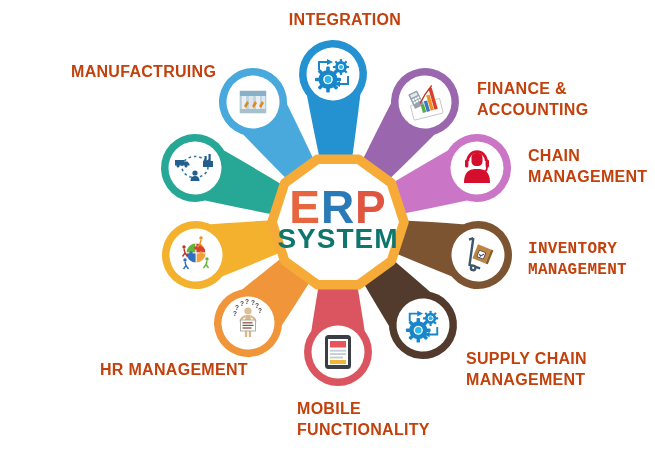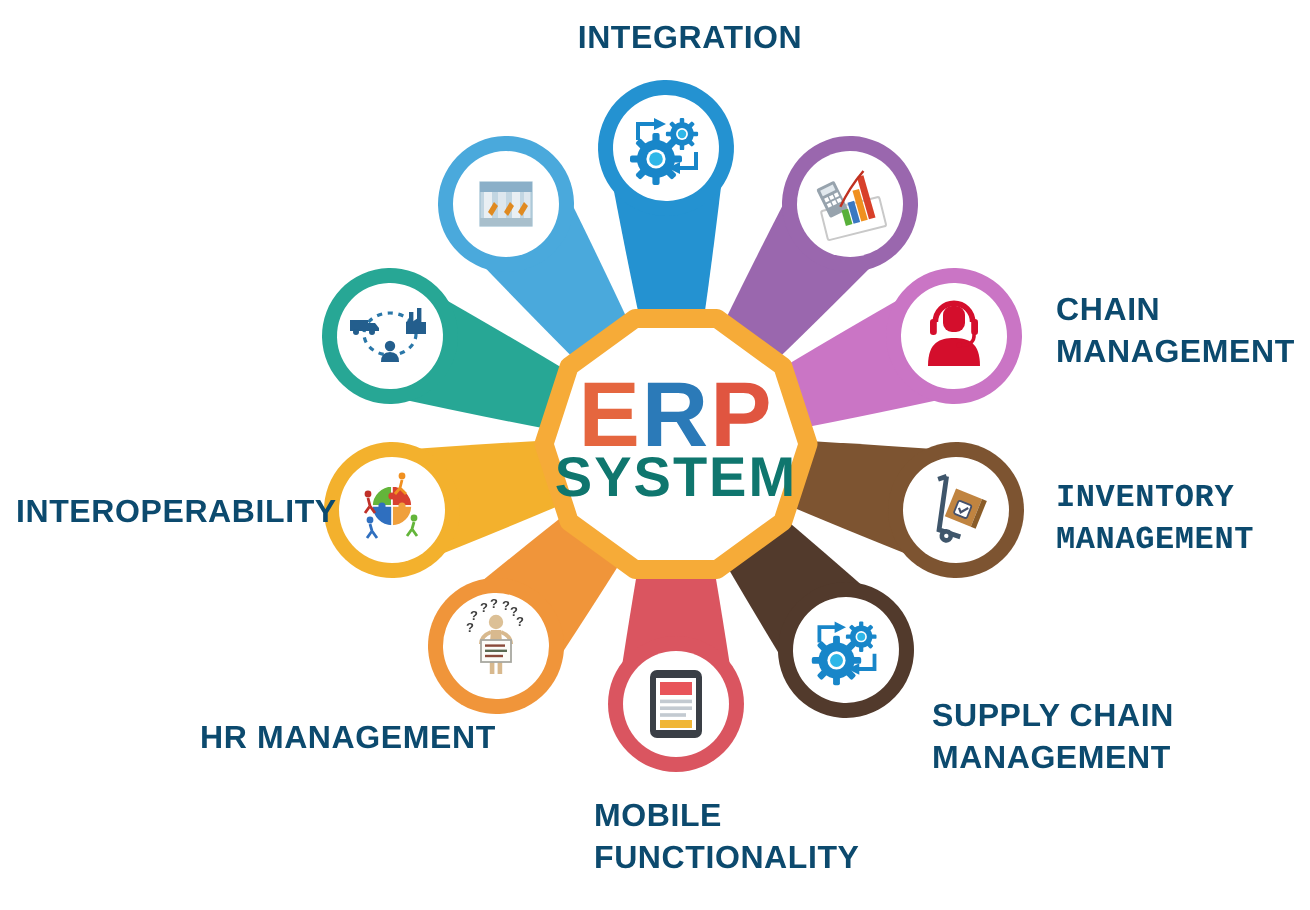--- a/index.html
+++ b/index.html
@@ -1,19 +1,19 @@
 <!DOCTYPE html>
 <html><head>
 <meta charset="utf-8">
 <style>
   html,body{margin:0;padding:0;background:#fff;}
   .canvas{position:relative;width:655px;height:455px;background:#ffffff;overflow:hidden;
           font-family:"Liberation Sans", sans-serif;}
   .canvas svg{position:absolute;left:0;top:0;}
-  .label{position:absolute;color:#0c4a6e;font-weight:bold;font-size:16px;
+  .label{position:absolute;color:#c2410c;font-weight:bold;font-size:16px;
          line-height:1.3;letter-spacing:0.3px;white-space:pre-line;}
   .label.center{text-align:center;}
   .center-title{position:absolute;left:258px;top:184px;width:160px;text-align:center;
                 font-weight:bold;font-size:46px;line-height:1;letter-spacing:1px;}
   .center-title .l-e{color:#e5663f;}
   .center-title .l-r{color:#2b7ab8;}
   .center-title .l-p{color:#e05540;}
   .center-sub{position:absolute;left:258px;top:225px;width:160px;text-align:center;
               font-weight:bold;font-size:28px;line-height:1;letter-spacing:1px;color:#0f766e;}
 </style>
@@ -252,27 +252,29 @@
       <rect x="3" y="-6" width="4" height="13" fill="#e9eff3"></rect>
       <rect x="9" y="-6" width="3" height="13" fill="#dde7ee"></rect>
       <path d="M -9 4 L -6 -1 L -4 1 L -7 6 Z" fill="#e08a20"></path>
       <path d="M -1 4 L 2 -1 L 4 1 L 1 6 Z" fill="#e08a20"></path>
       <path d="M 6 4 L 9 -1 L 11 1 L 8 6 Z" fill="#e08a20"></path>
     </g>
   </g>
 </svg>
 
 <div class="label center" style="left:265px;top:10px;width:160px;">INTEGRATION</div>
+<div class="label" style="left:477px;top:79px;">FINANCE &amp;
+ACCOUNTING</div>
 <div class="label" style="left:528px;top:146px;">CHAIN
 MANAGEMENT</div>
 <div class="label" style="left:528px;top:239px;font-family:Liberation Mono, monospace;">INVENTORY
 MANAGEMENT</div>
 <div class="label" style="left:466px;top:349px;">SUPPLY CHAIN
 MANAGEMENT</div>
 <div class="label" style="left:100px;top:360px;">HR MANAGEMENT</div>
 <div class="label" style="left:297px;top:399px;">MOBILE
 FUNCTIONALITY</div>
-<div class="label" style="left:8px;top:247px;">INTEROPERABILITY</div>
+<div class="label" style="left:71px;top:62px;">MANUFACTRUING</div>
 
 <div class="center-title"><span class="l-e">E</span><span class="l-r">R</span><span class="l-p">P</span></div>
 <div class="center-sub">SYSTEM</div>
 
 </div>
 
 </body></html>

